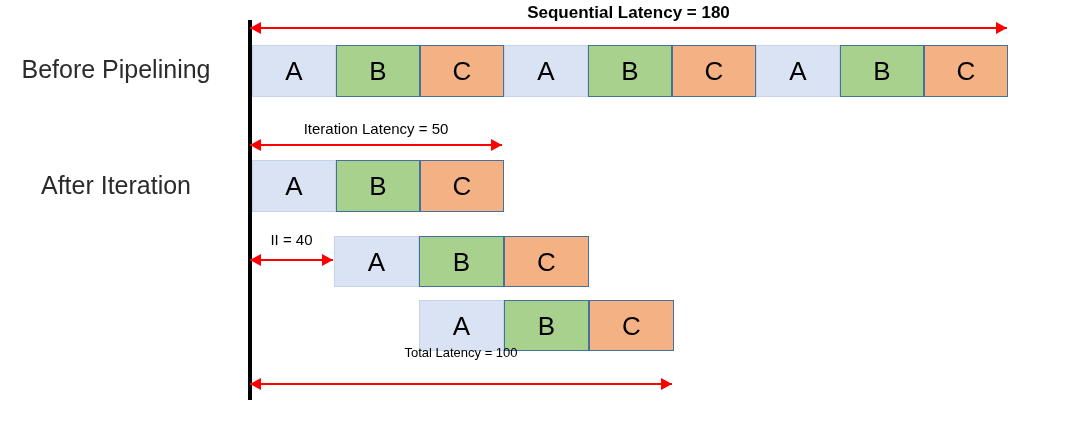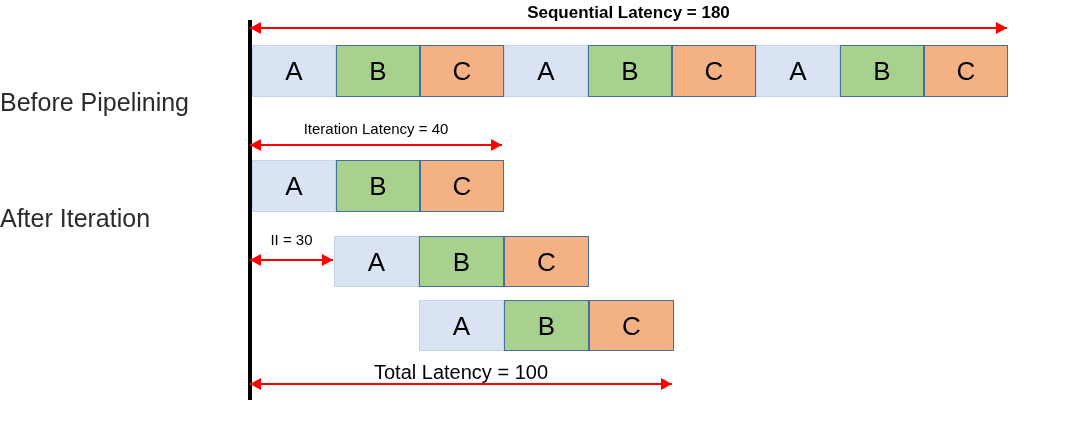--- a/index.html
+++ b/index.html
@@ -10,26 +10,25 @@
   #canvas {
     position: relative;
     width: 1080px;
     height: 430px;
     background: #FFFFFF;
     font-family: "Liberation Sans", sans-serif;
     overflow: hidden;
   }
   .side-label {
     position: absolute;
-    text-align: left;
+    text-align: center;
     color: #2B2B2B;
     font-size: 25px;
     white-space: nowrap;
     line-height: 1;
-    margin-top: 33px;
   }
   
   .axis {
     position: absolute;
     background: #000000;
     width: 4px;
   }
   
   .block {
     position: absolute;
@@ -123,29 +122,29 @@
       <div>
         <div class="arrow-line" style="left: 250px; top: 27px; width: 757px; background: rgb(255, 0, 0);"></div>
         <div class="arrow-head left" style="left: 250px; top: 22px;"></div>
         <div class="arrow-head right" style="left: 996px; top: 22px;"></div>
         <div class="arrow-caption" style="left: 250px; width: 757px; top: 4px; font-size: 17px; font-weight: bold;">Sequential Latency = 180</div>
       </div>
       <div>
         <div class="arrow-line" style="left: 250px; top: 144px; width: 252px; background: rgb(255, 0, 0);"></div>
         <div class="arrow-head left" style="left: 250px; top: 139px;"></div>
         <div class="arrow-head right" style="left: 491px; top: 139px;"></div>
-        <div class="arrow-caption" style="left: 250px; width: 252px; top: 121px; font-size: 15px;">Iteration Latency = 40</div>
+        <div class="arrow-caption" style="left: 250px; width: 252px; top: 121px; font-size: 15px;">Iteration Latency = 50</div>
       </div>
       <div>
         <div class="arrow-line" style="left: 250px; top: 259px; width: 83px; background: rgb(255, 0, 0);"></div>
         <div class="arrow-head left" style="left: 250px; top: 254px;"></div>
         <div class="arrow-head right" style="left: 322px; top: 254px;"></div>
-        <div class="arrow-caption" style="left: 250px; width: 83px; top: 232px; font-size: 15px;">II = 30</div>
+        <div class="arrow-caption" style="left: 250px; width: 83px; top: 232px; font-size: 15px;">II = 40</div>
       </div>
       <div>
         <div class="arrow-line" style="left: 250px; top: 383px; width: 422px; background: rgb(255, 0, 0);"></div>
         <div class="arrow-head left" style="left: 250px; top: 378px;"></div>
         <div class="arrow-head right" style="left: 661px; top: 378px;"></div>
-        <div class="arrow-caption" style="left: 250px; width: 422px; top: 362px; font-size: 20px;">Total Latency = 100</div>
+        <div class="arrow-caption" style="left: 250px; width: 422px; top: 346px; font-size: 13px;">Total Latency = 100</div>
       </div>
     </div>
 
 </div>
 
 </body></html>

